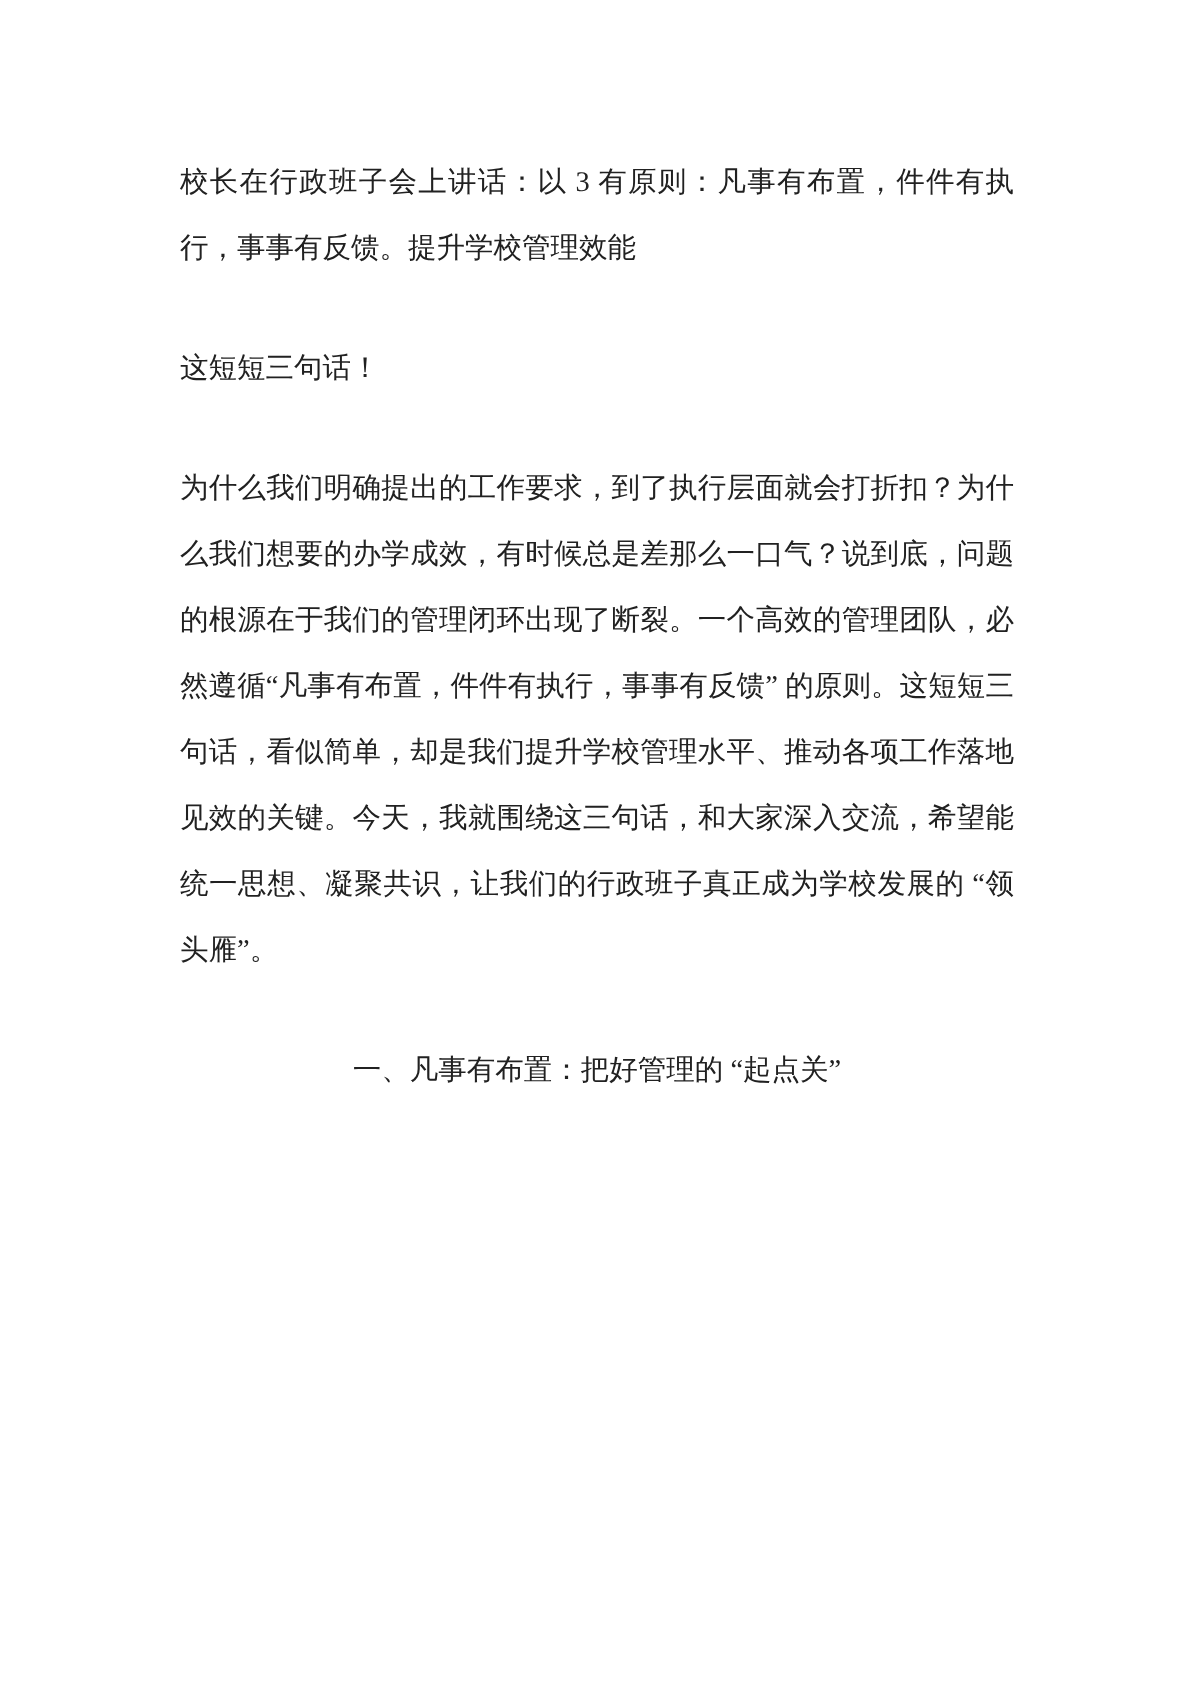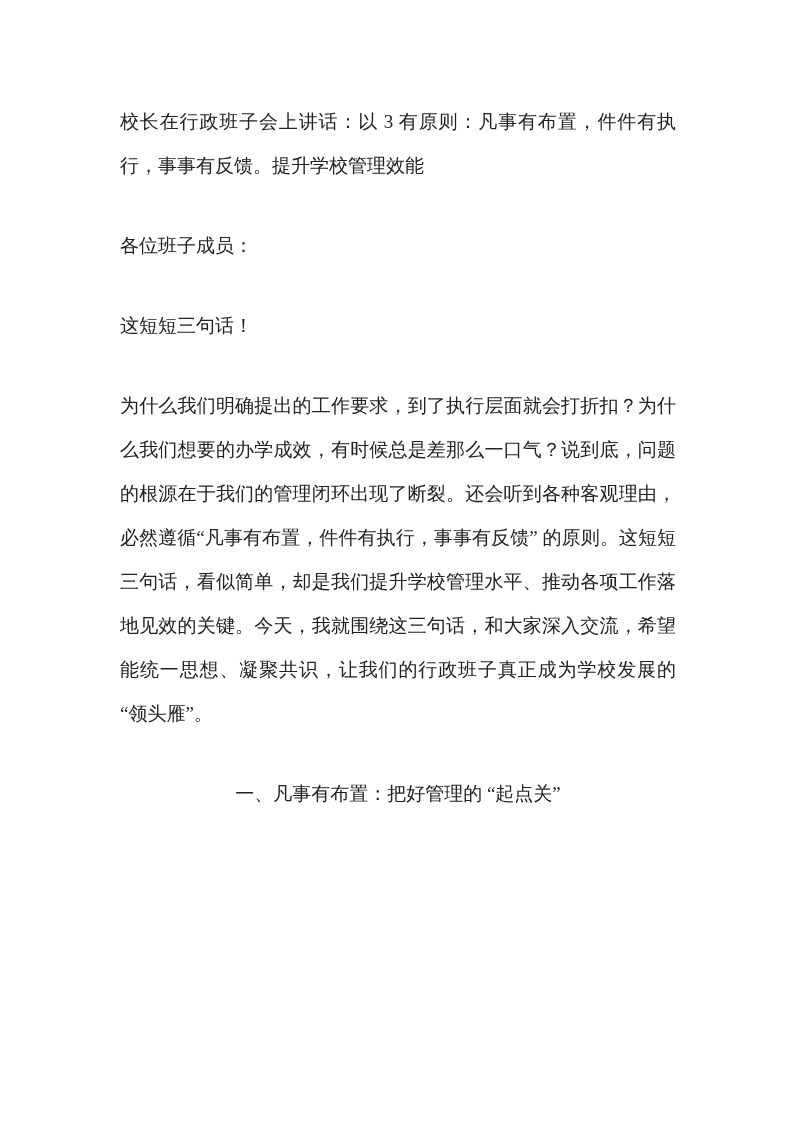--- a/index.html
+++ b/index.html
@@ -33,18 +33,17 @@
   .doc-heading {
     text-align: center;
   }
 </style>
 </head>
 <body>
 
 <div class="page">
   <div class="doc-body">
     <p>校长在行政班子会上讲话：以 3 有原则：凡事有布置，件件有执行，事事有反馈。提升学校管理效能</p>
-    <p>各位班子成员：</p>
     <p>这短短三句话！</p>
-    <p>为什么我们明确提出的工作要求，到了执行层面就会打折扣？为什么我们想要的办学成效，有时候总是差那么一口气？说到底，问题的根源在于我们的管理闭环出现了断裂。还会听到各种客观理由，必然遵循“凡事有布置，件件有执行，事事有反馈” 的原则。这短短三句话，看似简单，却是我们提升学校管理水平、推动各项工作落地见效的关键。今天，我就围绕这三句话，和大家深入交流，希望能统一思想、凝聚共识，让我们的行政班子真正成为学校发展的 “领头雁”。</p>
+    <p>为什么我们明确提出的工作要求，到了执行层面就会打折扣？为什么我们想要的办学成效，有时候总是差那么一口气？说到底，问题的根源在于我们的管理闭环出现了断裂。一个高效的管理团队，必然遵循“凡事有布置，件件有执行，事事有反馈” 的原则。这短短三句话，看似简单，却是我们提升学校管理水平、推动各项工作落地见效的关键。今天，我就围绕这三句话，和大家深入交流，希望能统一思想、凝聚共识，让我们的行政班子真正成为学校发展的 “领头雁”。</p>
     <p class="doc-heading">一、凡事有布置：把好管理的 “起点关”</p>
   </div>
 </div>
 
 </body></html>

